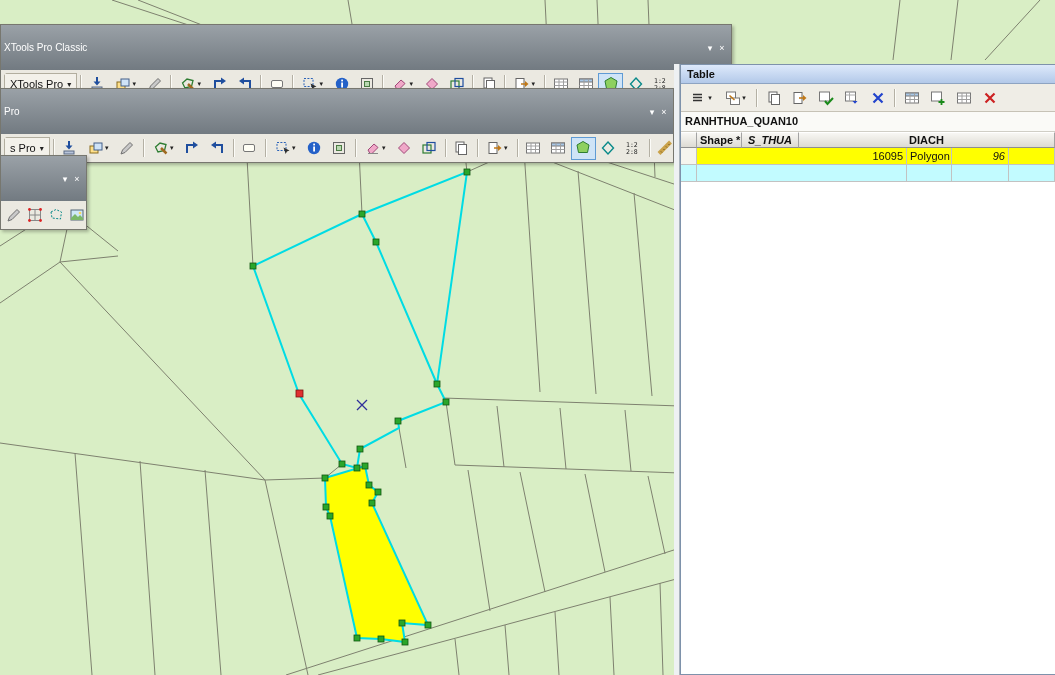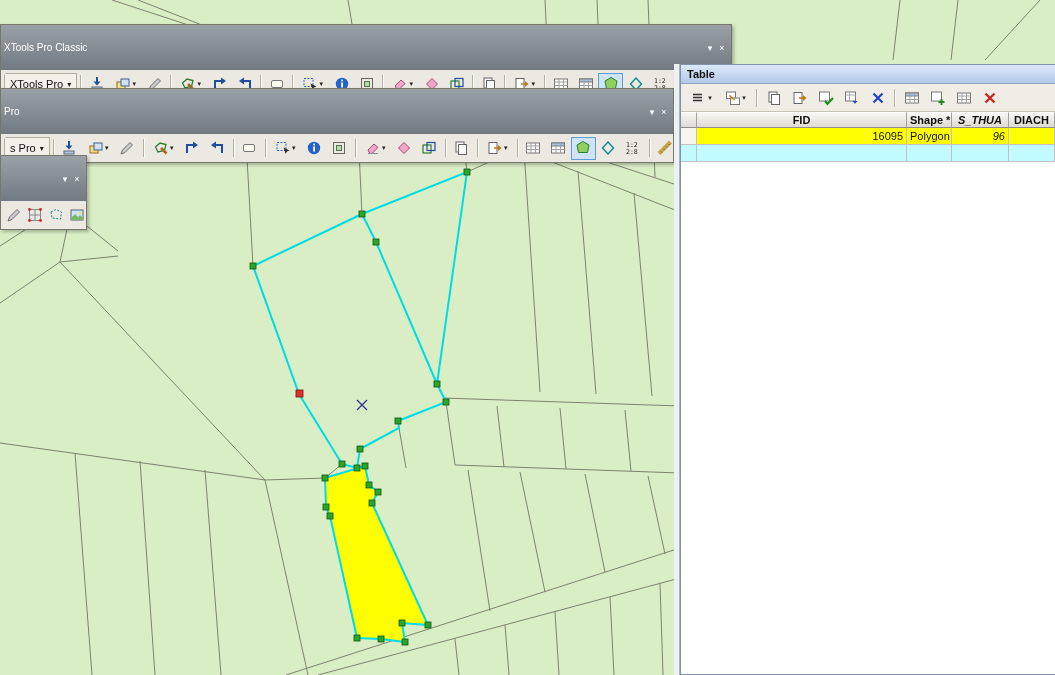--- a/index.html
+++ b/index.html
@@ -613,25 +613,25 @@
               <use href="#s-table"></use>
             </svg>
           </span>
         <span class="tpi">
             <svg viewBox="0 0 16 16">
               <use href="#s-redx"></use>
             </svg>
           </span>
       </div>
 
+      <div class="tp-name">RANHTHUA_QUAN10</div>
 
       <div class="tp-grid">
         <div class="tg-row tg-head">
           <div class="tg-cell w-sel"></div>
-          <div class="tg-cell w-fid">FID</div>
           <div class="tg-cell w-shape">Shape *</div>
           <div class="tg-cell w-sthua">S_THUA</div>
           <div class="tg-cell w-diach">DIACH</div>
         </div>
         <div class="tg-row row-yellow">
           <div class="tg-cell w-sel"></div>
           <div class="tg-cell w-fid num">16095</div>
           <div class="tg-cell w-shape">Polygon</div>
           <div class="tg-cell w-sthua num">96</div>
           <div class="tg-cell w-diach"></div>

